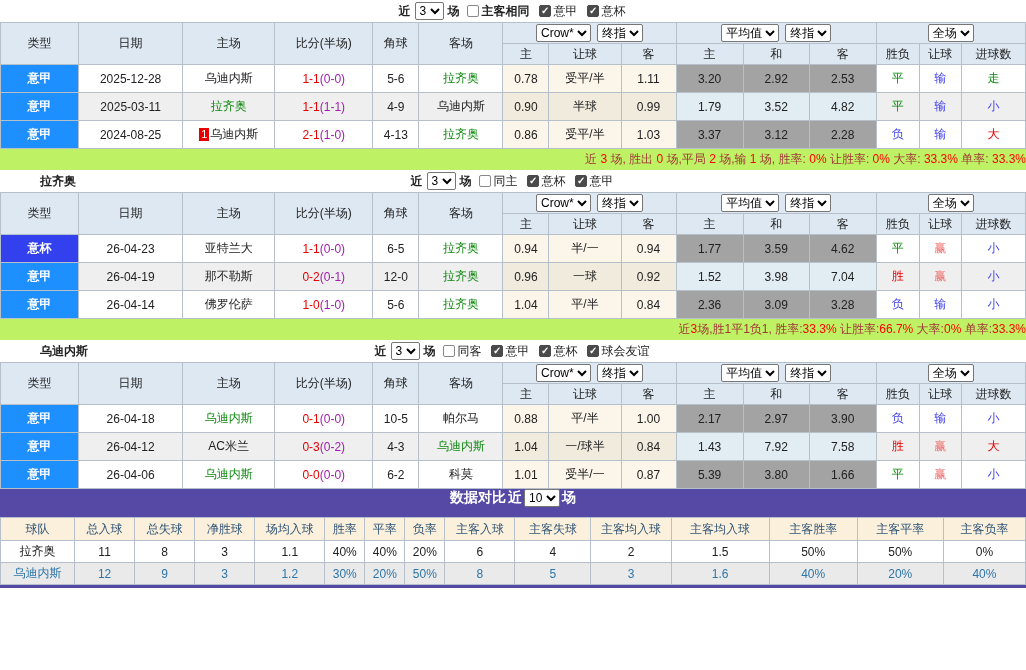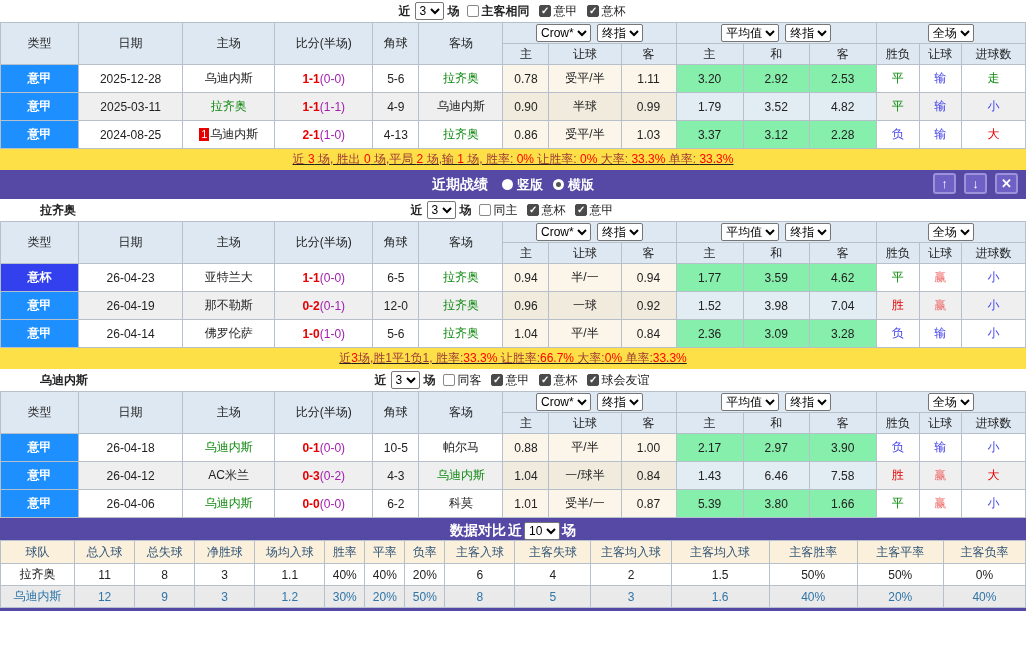--- a/index.html
+++ b/index.html
@@ -3,21 +3,21 @@
 <meta charset="utf-8">
 <style>
   * { margin:0; padding:0; box-sizing:border-box; }
   body { width:1026px; font-family:"Liberation Sans", sans-serif; font-size:12px; color:#222; background:#fff; }
   .page { width:1026px; }
 
   
   .bar { background:#5648A5; color:#fff; font-weight:bold; text-align:center; position:relative; }
   .bar1 { height:23px; line-height:23px; font-size:14px; }
   .bar2 { height:29px; display:flex; align-items:center; justify-content:center; gap:4px; font-size:14px; }
-  .bar3 { height:22px; display:flex; align-items:flex-end; justify-content:center; gap:2px; font-size:14px; }
+  .bar3 { height:28px; display:flex; align-items:flex-start; justify-content:center; gap:2px; font-size:14px; }
   .strip { height:3px; }
 
   
   .filter { height:22px; display:flex; align-items:center; justify-content:center; background:#fff; font-weight:bold; position:relative; }
   .filter .team-name { position:absolute; left:40px; font-weight:bold; color:#222; }
   .filter select { margin:0 4px; }
   select { font-size:12px; height:18px; border:1px solid #767676; background:#fff; border-radius:2px; font-family:"Liberation Sans",sans-serif; }
   .cb-label { font-weight:normal; margin-right:2px; }
   .cb-label.bold { font-weight:bold; }
   .cb { display:inline-block; width:12px; height:12px; border:1px solid #888; background:#fff; vertical-align:-2px; margin:0 3px 0 7px; position:relative; border-radius:2px; cursor:pointer; }
@@ -33,35 +33,35 @@
 
   
   table { border-collapse:collapse; table-layout:fixed; width:1026px; border:1px solid #4c1d95; }
   th, td { border:1px solid #B6C0CA; text-align:center; overflow:hidden; white-space:nowrap; }
   thead th { background:#DEE8F2; font-weight:normal; color:#222; height:21px; }
   .selwrap { display:flex; justify-content:center; align-items:center; gap:6px; }
   tbody td { height:28px; background:#fff; }
   tbody tr:nth-child(even) td.plain { background:#EFEFEF; }
   td.cream { background:#FBF5EA; }
   tbody tr:nth-child(even) td.cream { background:#F1EBDE; }
-  td.blu { background:#86efac; }
+  td.blu { background:#a3a3a3; }
   tbody tr:nth-child(even) td.blu { background:#E2ECF3; }
   td.c-type { color:#fff; font-weight:bold; }
   td.lg-jia { background:#1E8FFF !important; }
   td.lg-bei { background:#3340EE !important; }
   .tm.green { color:#128a12; }
-  .ft { color:#E60000;font-weight:bold; }
+  .ft { color:#E60000; }
   .ht { color:#a21caf; }
   .t-green { color:#0a8a0a; }
   .t-blue { color:#4343EE; }
   .t-red { color:#E80000; }
   .t-winred { color:#EE6A6A; }
   .badge { display:inline-block; background:#E60000; color:#fff; font-size:11px; line-height:13px; padding:0 2px; margin-right:1px; }
 
-  .summary { height:21px; line-height:21px; text-align:center; background:#fde047;text-decoration:underline; }
+  .summary { height:21px; line-height:21px; text-align:right; background:#bef264; }
   .sk { color:#A03838; }
   .sr { color:#FF0000; }
 
   
   .cmp thead th { background:#FAF0DC; color:#2F5376; font-weight:normal; height:23px; }
   .cmp tbody td { height:22px; background:#fff; color:#222; }
   .cmp tbody tr:nth-child(even) td { background:#EAEAEA; color:#2E75A8; }
 
   
   .c1{width:78px}.c2{width:104px}.c3{width:92px}.c4{width:98px}.c5{width:46px}.c6{width:84px}
@@ -190,29 +190,20 @@
             <td class="plain"><span class="t-blue">负</span></td>
             <td class="plain"><span class="t-blue">输</span></td>
             <td class="plain"><span class="t-red">大</span></td>
           </tr>
         </tbody>
     </table>
     <div class="summary"><span class="sk">近 </span><span class="sr">3</span><span class="sk"> 场, 胜出 </span><span class="sr">0</span><span class="sk"> 场,平局 </span><span class="sr">2</span><span class="sk"> 场,输 </span><span class="sr">1</span><span class="sk"> 场, 胜率: </span><span class="sr">0%</span><span class="sk"> 让胜率: </span><span class="sr">0%</span><span class="sk"> 大率: </span><span class="sr">33.3%</span><span class="sk"> 单率: </span><span class="sr">33.3%</span></div>
   </section>
 
   <section>
-    <div class="bar bar2">
-      <span>近期战绩</span>
-      <span><span class="radio"></span><span class="radio-label">竖版</span><span class="radio sel"></span><span class="radio-label">横版</span></span>
-      <span class="pbtns">
-        <span class="pbtn">↑</span>
-        <span class="pbtn">↓</span>
-        <span class="pbtn">✕</span>
-      </span>
-    </div>
 
     <div class="filter">
       <span class="team-name">拉齐奥</span>
       <span>近</span>
       <select><option>3</option></select>
       <span>场</span>
       <span><span class="cb"></span><span class="cb-label">同主</span><span class="cb on"></span><span class="cb-label">意杯</span><span class="cb on"></span><span class="cb-label">意甲</span></span>
     </div>
     <table>
       <colgroup>
@@ -411,21 +402,21 @@
             <td class="c-type lg-jia">意甲</td>
             <td class="plain">26-04-12</td>
             <td class="plain"><span class="tm ">AC米兰</span></td>
             <td class="plain"><span class="ft">0-3</span><span class="ht">(0-2)</span></td>
             <td class="plain">4-3</td>
             <td class="plain"><span class="tm green">乌迪内斯</span></td>
             <td class="cream">1.04</td>
             <td class="cream">一/球半</td>
             <td class="cream">0.84</td>
             <td class="blu">1.43</td>
-            <td class="blu">6.46</td>
+            <td class="blu">7.92</td>
             <td class="blu">7.58</td>
             <td class="plain"><span class="t-red">胜</span></td>
             <td class="plain"><span class="t-winred">赢</span></td>
             <td class="plain"><span class="t-red">大</span></td>
           </tr>
           <tr>
             <td class="c-type lg-jia">意甲</td>
             <td class="plain">26-04-06</td>
             <td class="plain"><span class="tm green">乌迪内斯</span></td>
             <td class="plain"><span class="ft">0-0</span><span class="ht">(0-0)</span></td>

